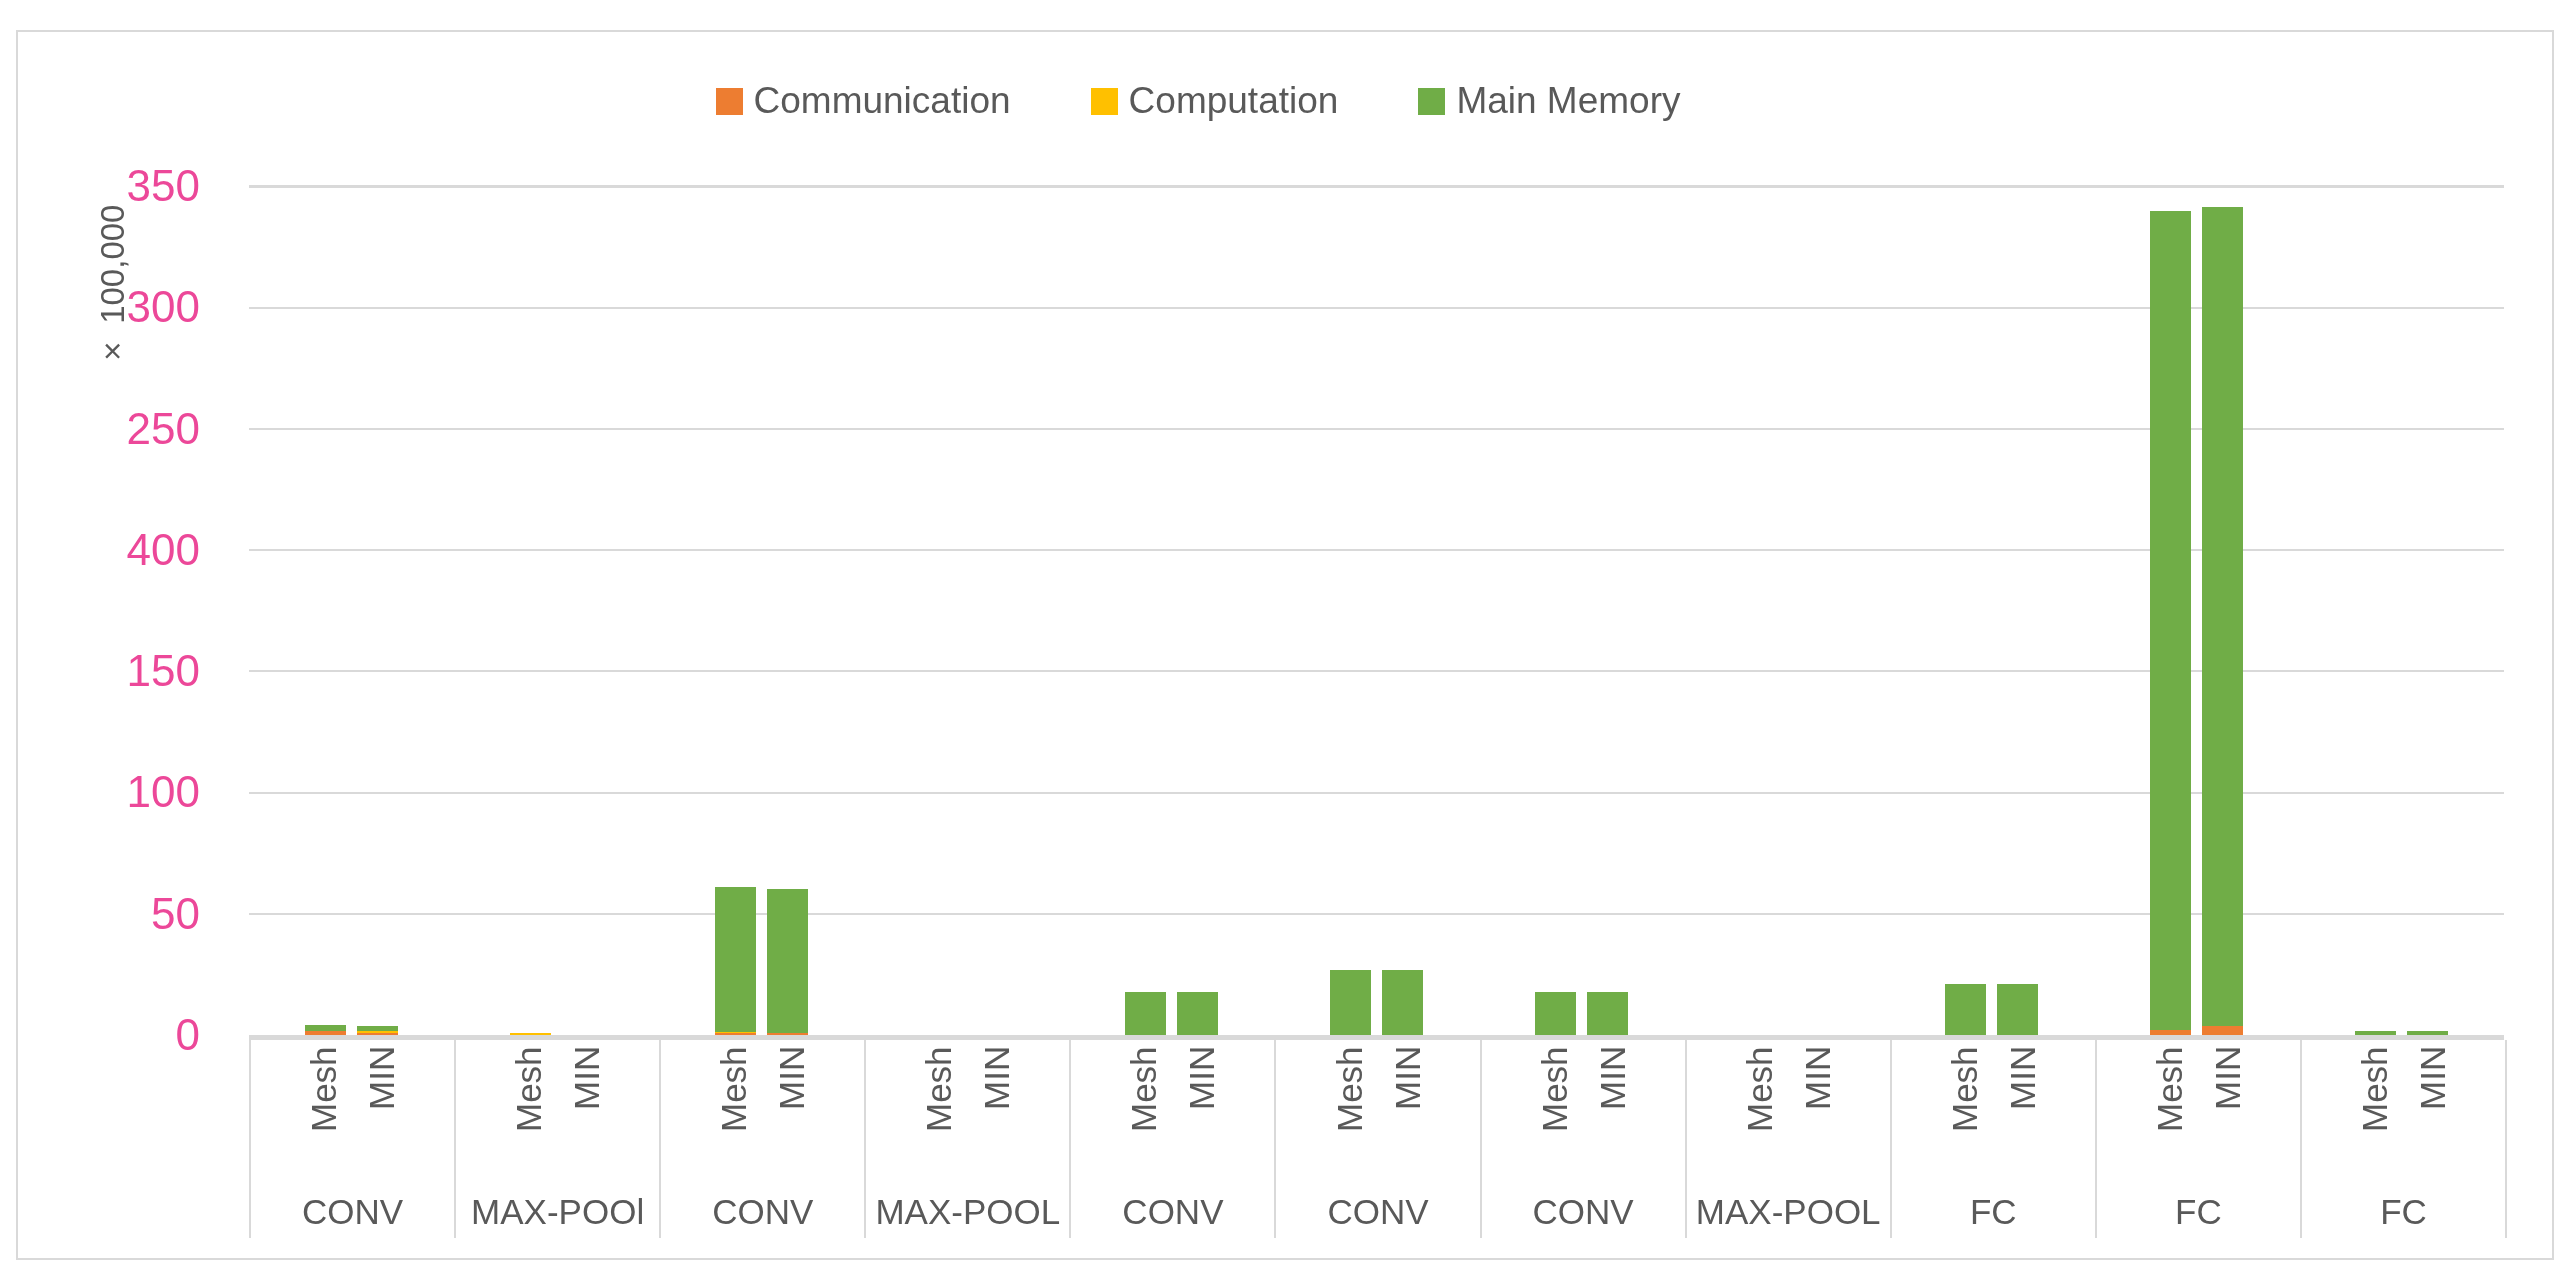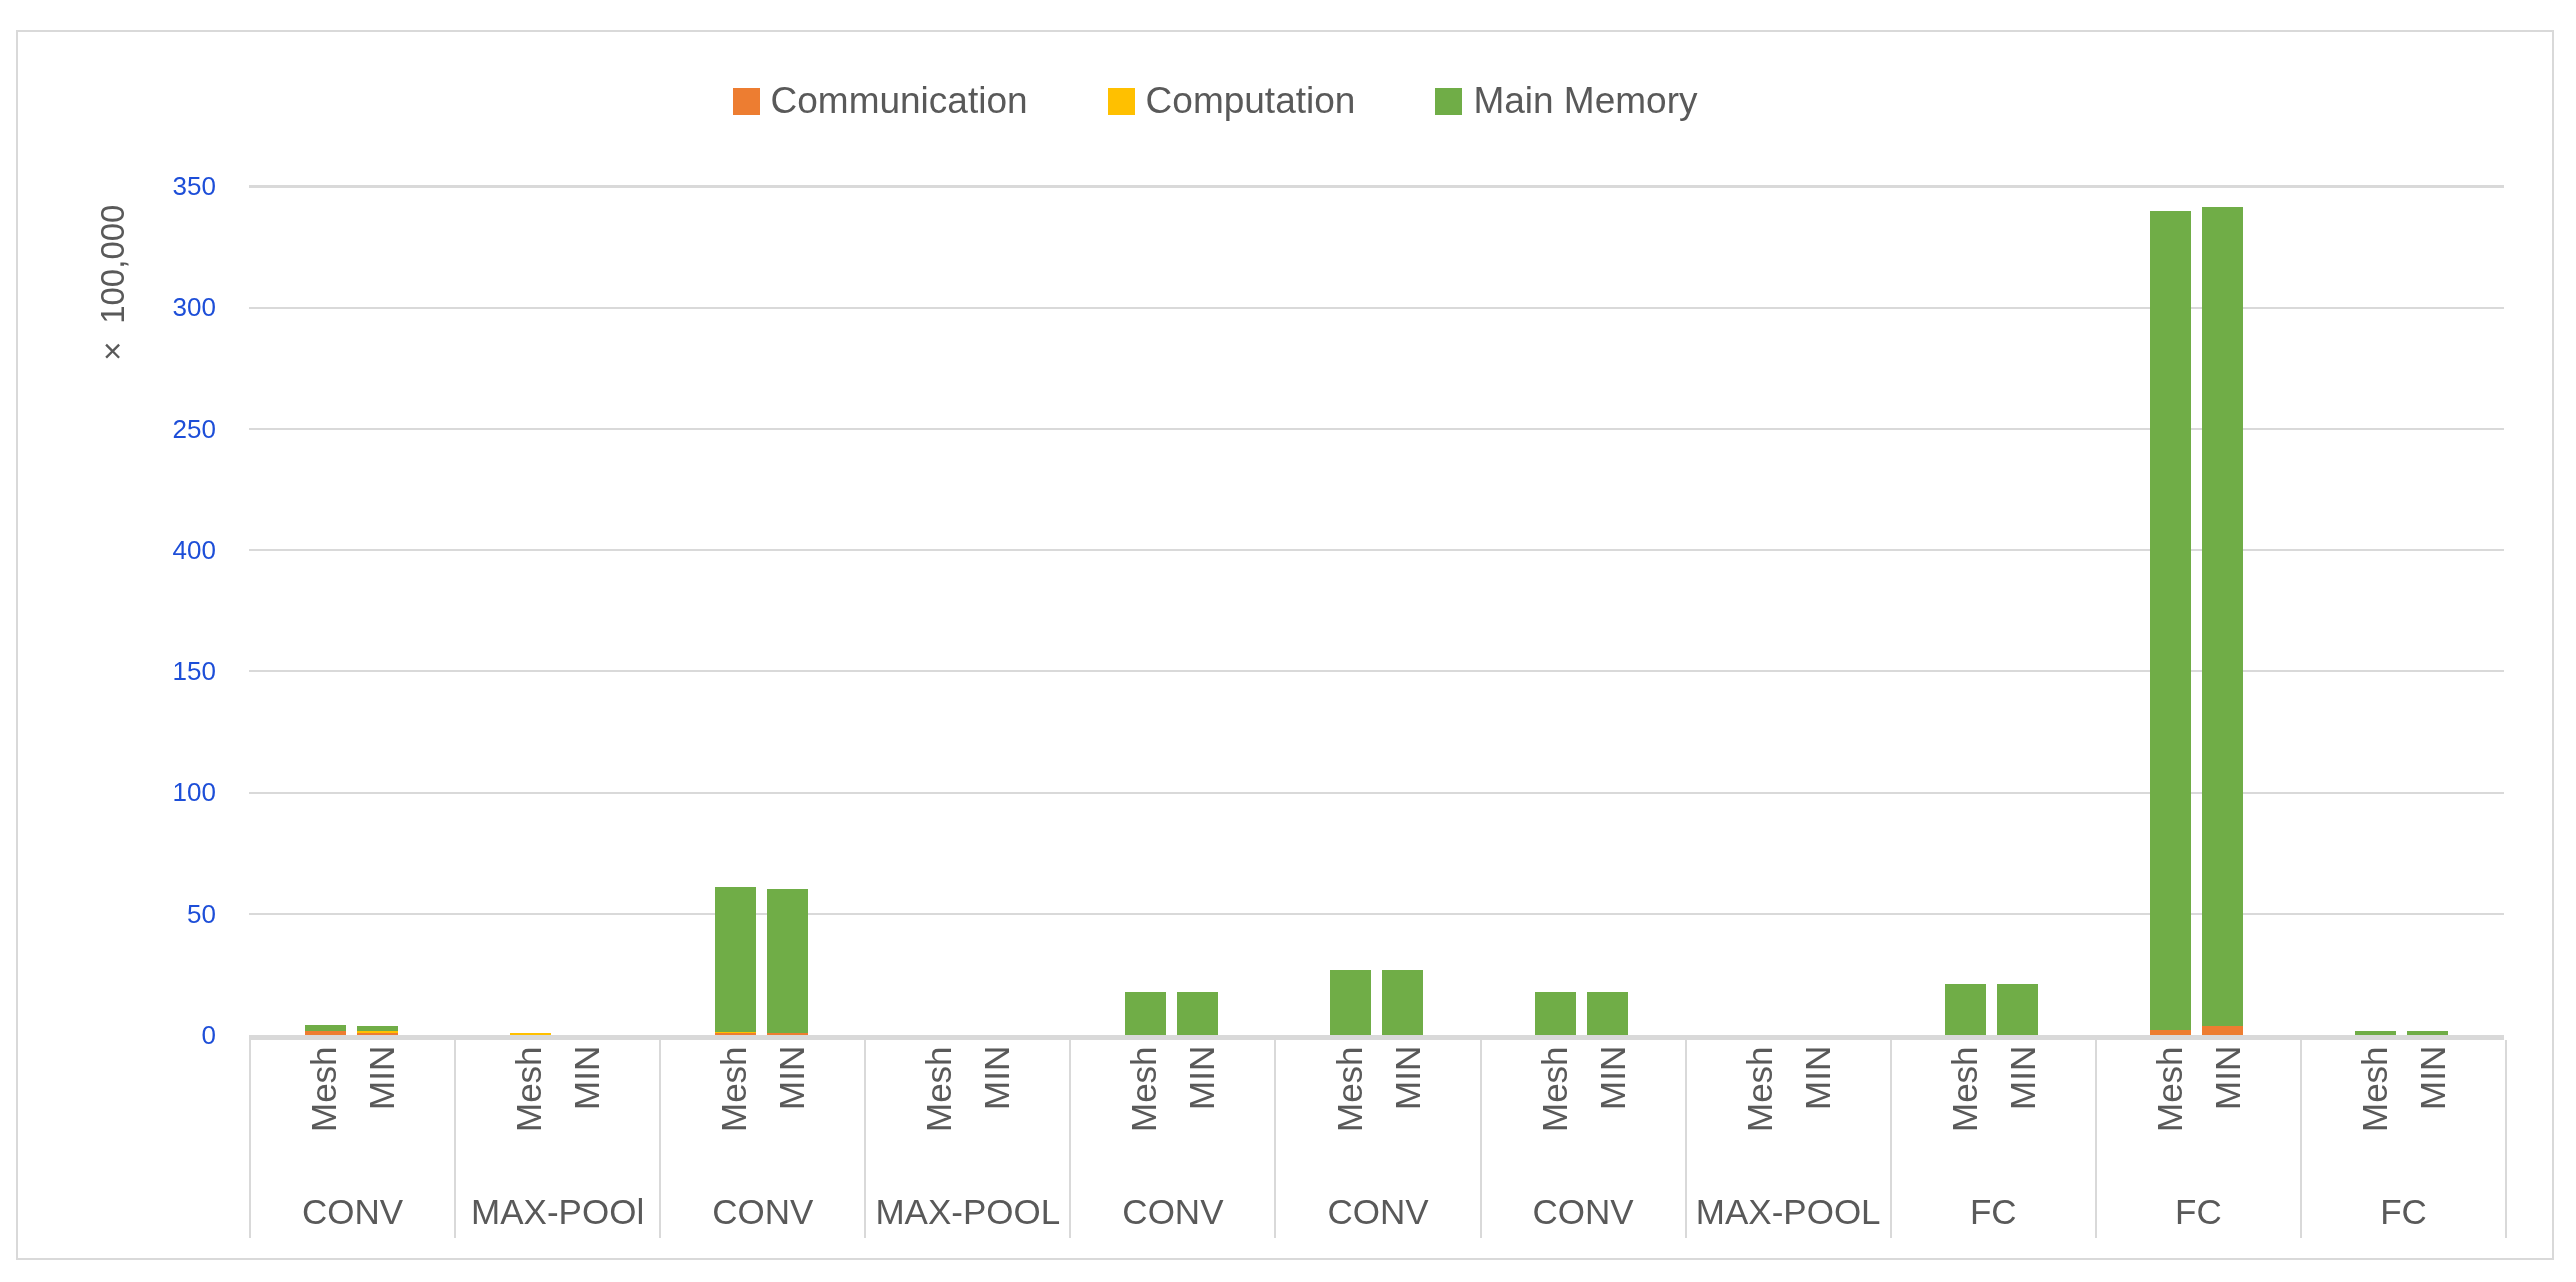--- a/index.html
+++ b/index.html
@@ -11,37 +11,37 @@
     color:#595959;
     overflow:hidden;
   }
   .chart-border{
     position:absolute;left:16px;top:29.5px;width:2538px;height:1230px;
     border:2.4px solid #D9D9D9;background:#ffffff;box-sizing:border-box;
   }
   
   .legend{
     position:absolute;left:0;top:80px;width:2396px;
-    display:flex;justify-content:center;align-items:center;gap:80px;padding-left:17px;
+    display:flex;justify-content:center;align-items:center;gap:80px;
   }
   .legend-item{display:flex;align-items:center;gap:11px;}
   .legend-swatch{width:27px;height:27px;display:inline-block;}
   .legend-label{font-size:37px;color:#595959;white-space:nowrap;}
   
   .y-title{
     position:absolute;left:89px;top:188px;height:199px;width:48px;
     writing-mode:vertical-rl;transform:rotate(180deg);
     display:flex;align-items:center;justify-content:center;
     font-size:33px;color:#595959;white-space:nowrap;
   }
   
   .y-ticks{position:absolute;left:112px;top:186px;width:104px;height:849px;}
   .y-tick{
-    position:absolute;right:0;transform:translateY(-50%);
-    font-size:26px;color:#1d4ed8;white-space:nowrap;
+    position:absolute;right:16px;transform:translateY(-50%);
+    font-size:44px;color:#ec4899;white-space:nowrap;
   }
   
   .plot{position:absolute;left:249px;top:186px;width:2255px;height:849px;}
   .gridline{position:absolute;left:0;width:100%;height:2.4px;background:#D9D9D9;}
   .x-axis-line{position:absolute;left:0;top:849px;width:100%;height:4.8px;background:#D9D9D9;}
   .bars-row{
     position:absolute;left:0;top:0;width:100%;height:849px;
     display:flex;align-items:stretch;
   }
   .group-cell{

